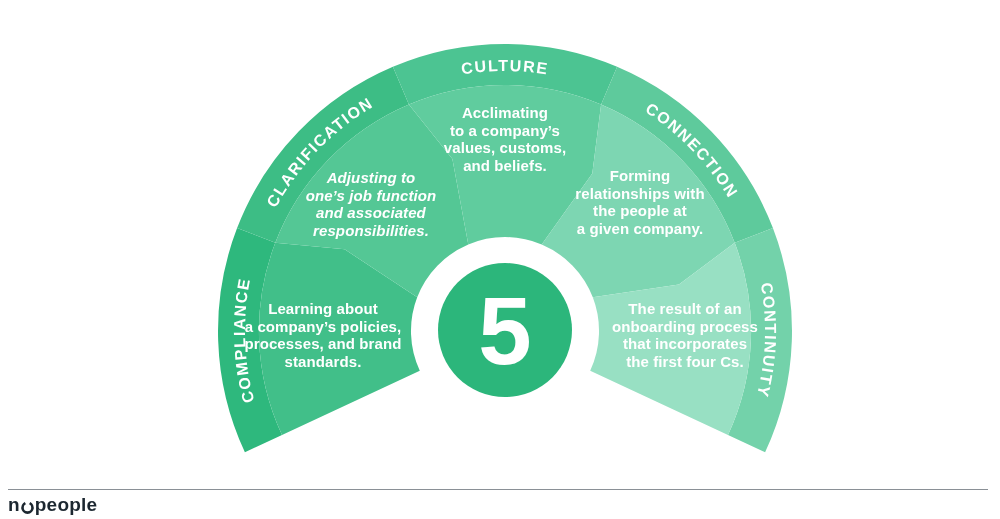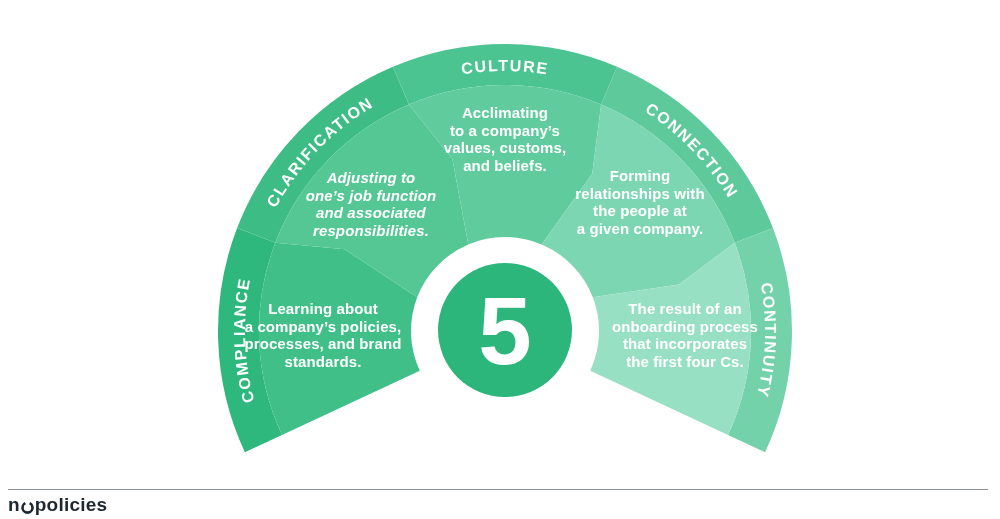--- a/index.html
+++ b/index.html
@@ -92,15 +92,15 @@
 </div>
 
 <div class="footer">
   <div class="divider"></div>
   <div class="logo">
     <span>n</span>
     <svg class="logo-o" viewBox="0 0 24 24">
       <circle cx="12" cy="13" r="8" fill="none" stroke="currentColor" stroke-width="4.2"></circle>
       <polygon points="4.5,-1 19.5,-1 12,11.5" fill="#ffffff"></polygon>
     </svg>
-    <span>policies</span>
+    <span>people</span>
   </div>
 </div>
 
 </body></html>

